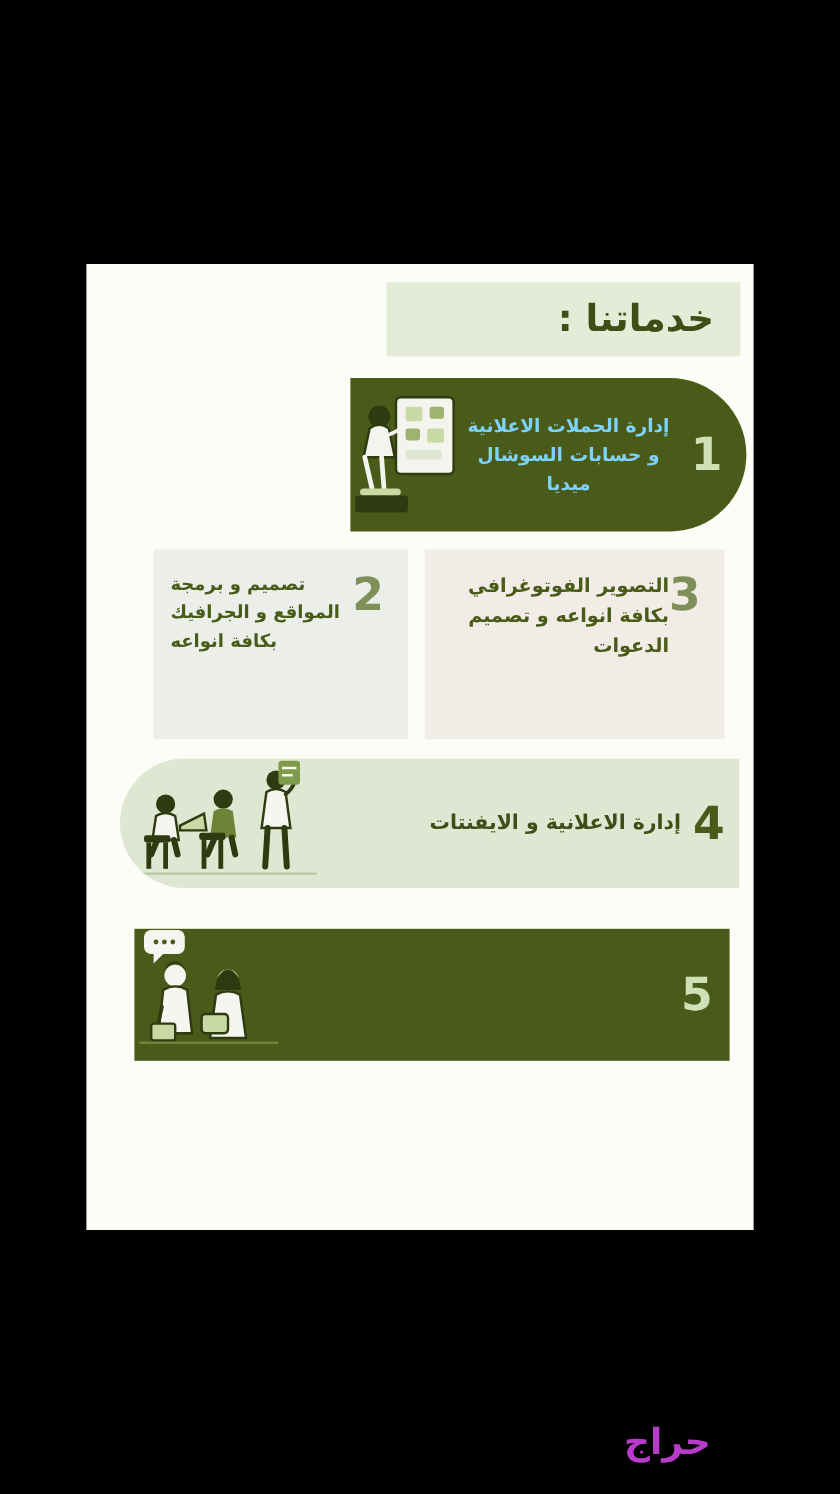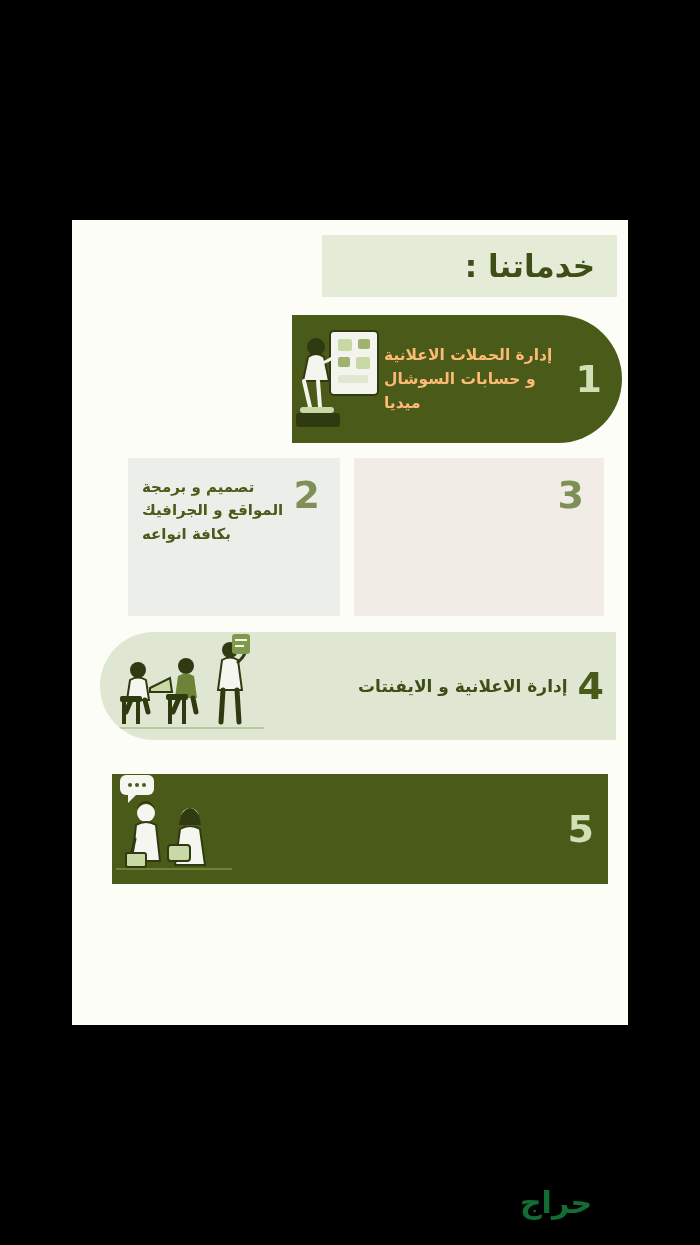--- a/index.html
+++ b/index.html
@@ -78,21 +78,21 @@
     right: 6px;
     top: 95px;
     width: 330px;
     height: 128px;
     background: #4a5a18;
     border-radius: 0 64px 64px 0;
     padding: 0 16px 0 0;
     flex-direction: row;
   }
   #svc1 .num { color: #cfe0b4; margin-right: 4px; margin-left: 8px; }
-  #svc1 .txt { color: #fdba74; text-align: left; padding-right: 4px; }
+  #svc1 .txt { color: #7dd3fc; text-align: center; padding-right: 4px; }
 
   
   #svc2 {
     right: 288px;
     top: 238px;
     width: 212px;
     height: 158px;
     background: #eceeea;
     flex-direction: row;
     padding: 0 14px;
@@ -146,21 +146,21 @@
   #svc5 .txt { color: #f2f6ea; text-align: right; font-size: 16.5px; flex: 0 0 auto; }
   #svc5 .art { margin-right: auto; }
 
   
   #watermark {
     position: absolute;
     left: 520px;
     top: 1185px;
     width: 150px;
     height: 42px;
-    color: #15803d;
+    color: #d946ef;
     font-size: 30px;
     font-weight: bold;
     letter-spacing: 2px;
     text-align: left;
     opacity: .85;
   }
 </style>
 </head>
 <body>
 
@@ -196,20 +196,21 @@
     <div class="svc" id="svc2">
       <div class="inner">
         <span class="num">2</span>
         <span class="txt">تصميم و برمجة المواقع و الجرافيك بكافة انواعه</span>
       </div>
     </div>
 
     <div class="svc" id="svc3">
       <div class="inner">
         <span class="num">3</span>
+        <span class="txt">التصوير الفوتوغرافي بكافة انواعه و تصميم الدعوات</span>
       </div>
     </div>
 
     <div class="svc" id="svc4">
       <span class="num">4</span>
       <span class="txt">إدارة الاعلانية و الايفنتات</span>
       <span class="art">
         <svg width="170" height="104" viewBox="0 0 170 104" aria-hidden="true">
 
           <circle cx="130" cy="18" r="8" fill="#2f3a10"></circle>

